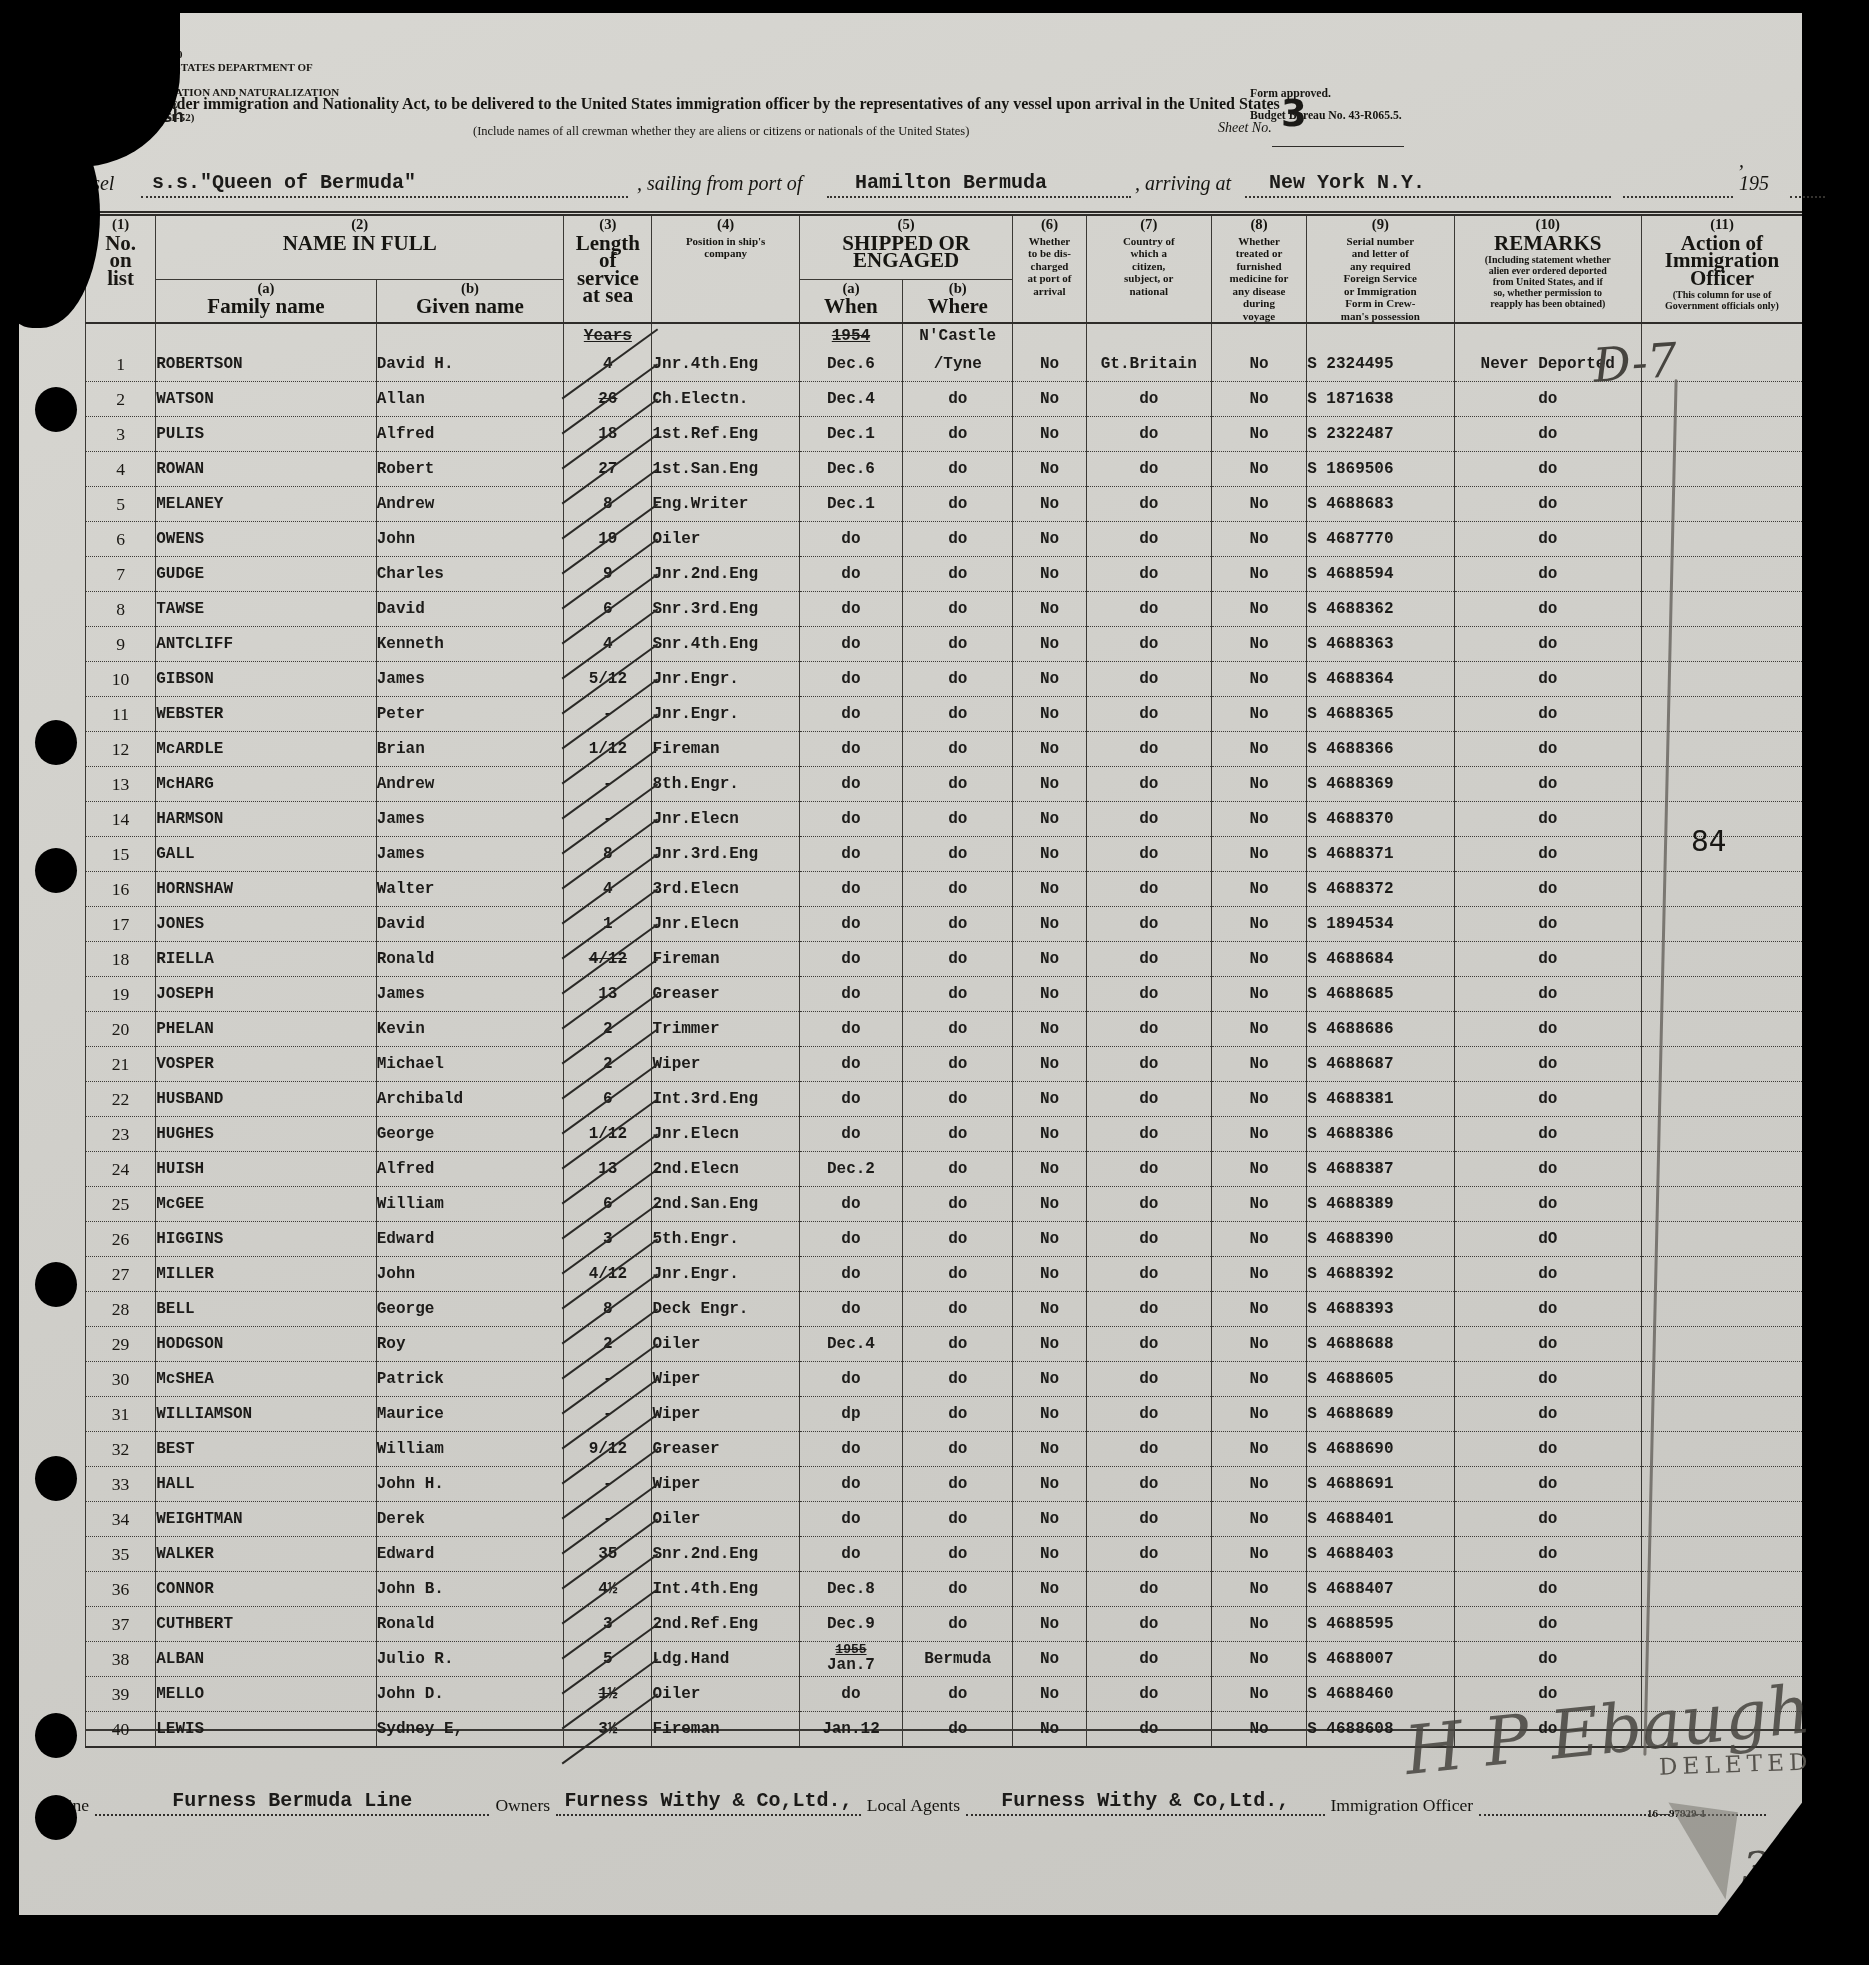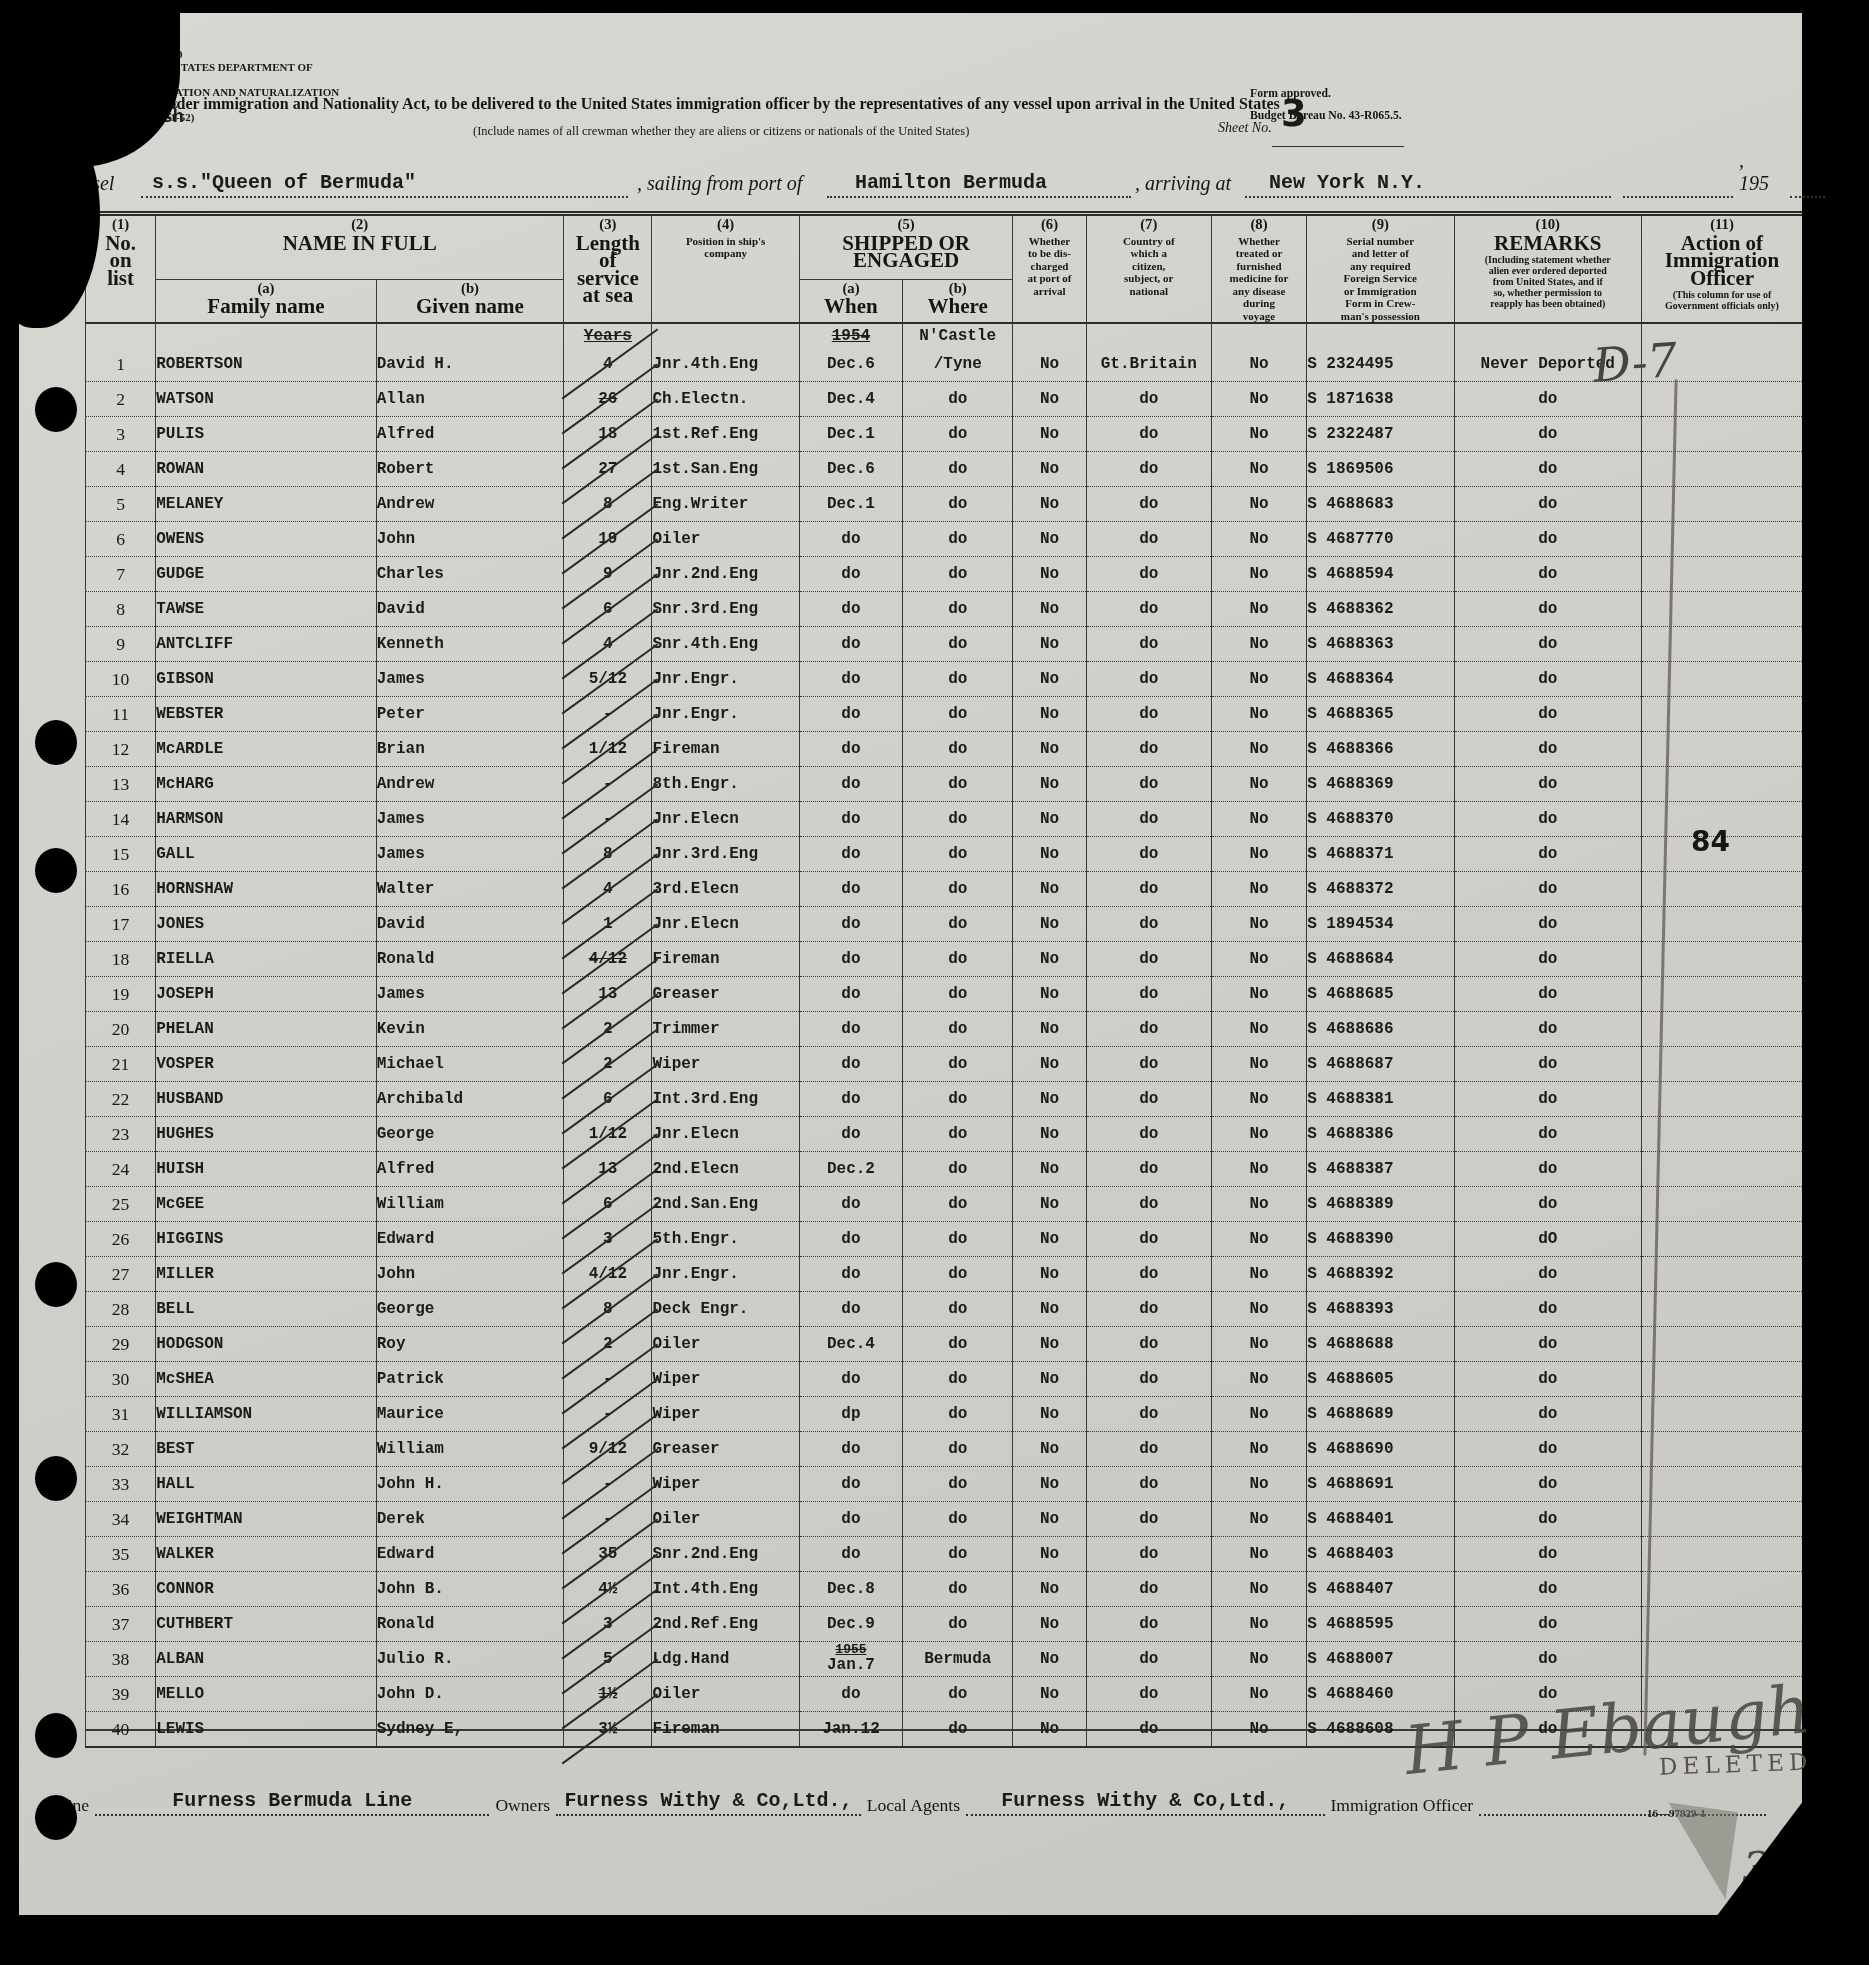--- a/index.html
+++ b/index.html
@@ -62,21 +62,21 @@
   .ustruck{text-decoration:line-through underline;text-align:center;}
   .when-note{font-size:13px;line-height:10.3px;text-decoration:line-through underline;}
   tr.deleted td{background-image:linear-gradient(#3a3834,#3a3834);background-size:110% 2.2px;
       background-position:0 52%;background-repeat:no-repeat;}
   
   .hand{position:absolute;font-family:"DejaVu Serif",serif;font-style:italic;color:#46443f;}
   #d7{left:1574px;top:322px;font-size:47px;transform:rotate(-4deg);}
   #penstroke{position:absolute;left:1640px;top:366px;width:2.9px;height:1377px;
       background:#5d5a54;border-radius:2.2px;transform:rotate(1.3deg);opacity:.75;}
   #stamp84{position:absolute;left:1672px;top:812px;font-family:"DejaVu Sans",sans-serif;
-      font-weight:700;font-size:28px;color:#171613;}
+      font-weight:400;font-size:28px;color:#171613;}
   #deleted{left:1640px;top:1738px;font-size:23px;letter-spacing:5.1px;color:#55524c;
       font-style:normal;transform:rotate(-2deg);}
   #signature{left:1385px;top:1678px;font-size:67px;transform:rotate(-6deg);opacity:.85;white-space:nowrap;}
   #printcode{position:absolute;left:1628px;top:1794px;font-size:11px;font-weight:bold;}
   #page3{left:1723px;top:1830px;font-size:44px;color:#4a4843;}
   
   #footer{position:absolute;left:32px;top:1772px;width:1715px;display:flex;align-items:flex-end;}
   #footer .flbl{font-size:17.6px;padding:0 5.9px;white-space:nowrap;}
   #footer .seg{border-bottom:2.2px dotted #2f2d2a;text-align:center;height:29px;}
   #footer .seg .typed{position:relative;top:4.4px;font-size:20px;white-space:nowrap;}

